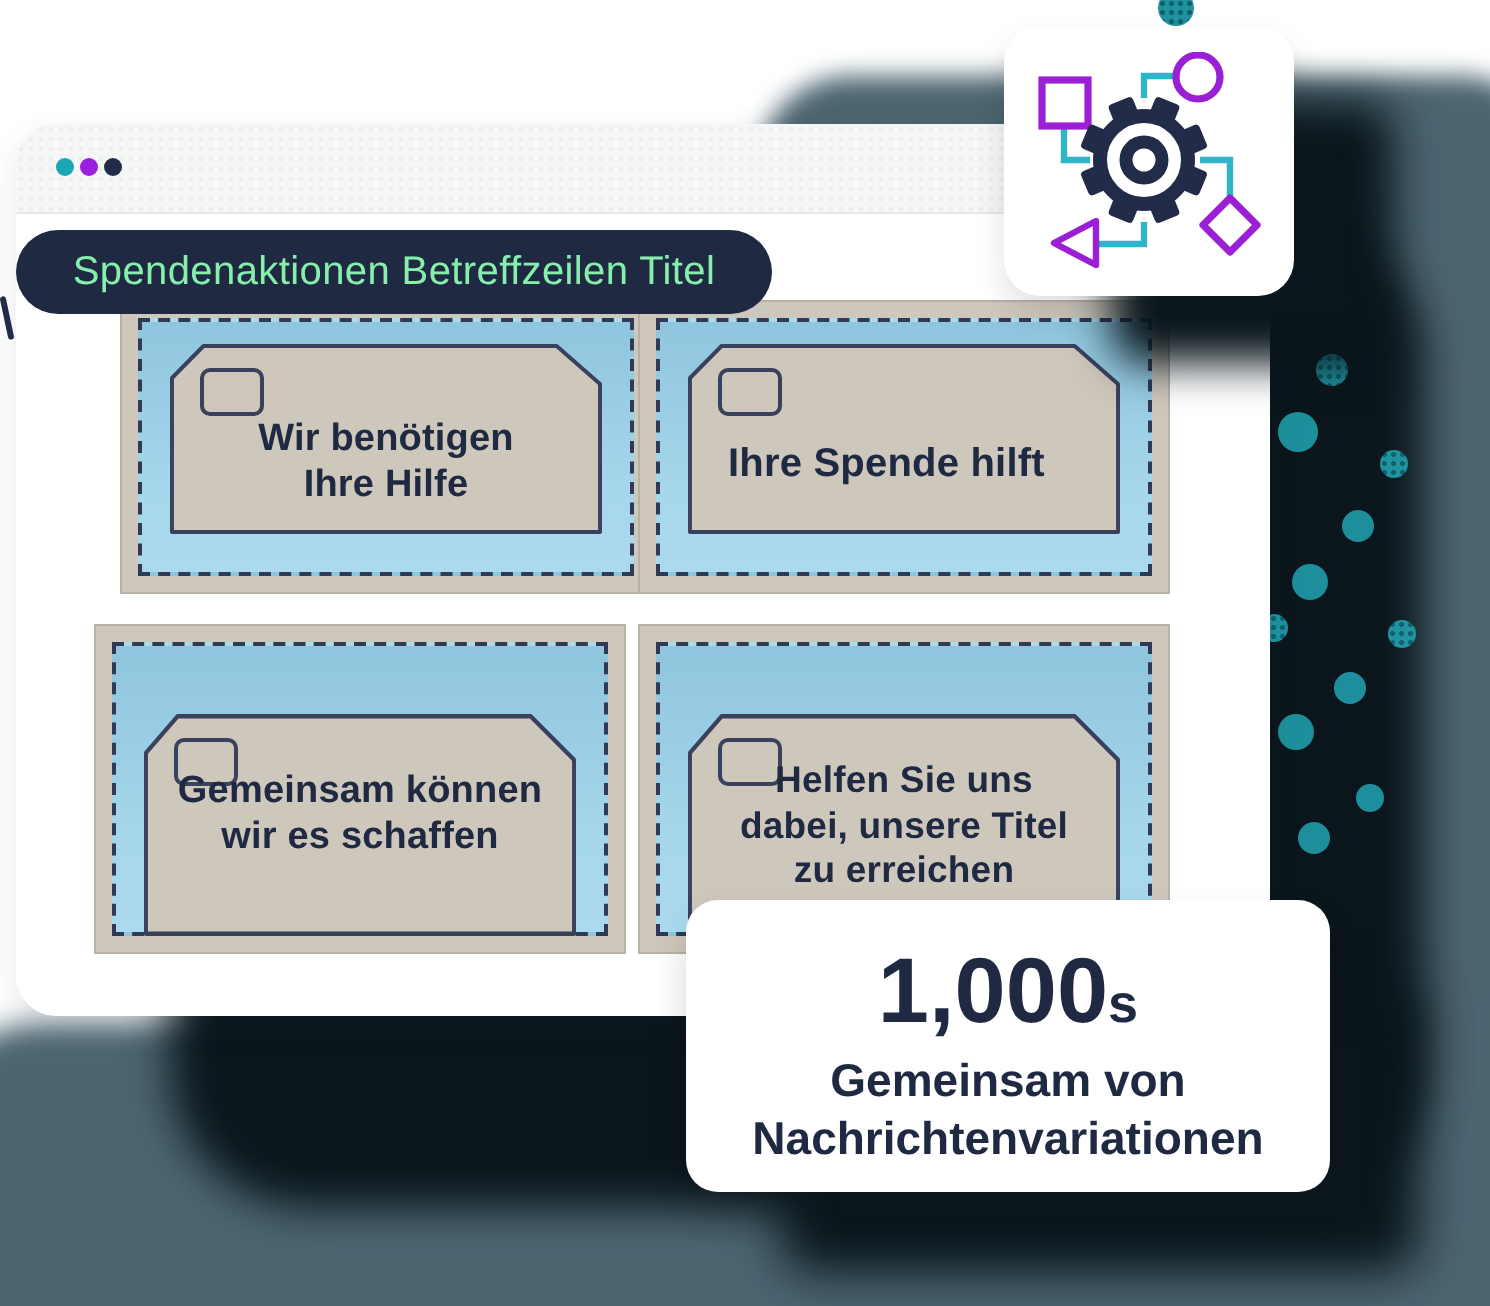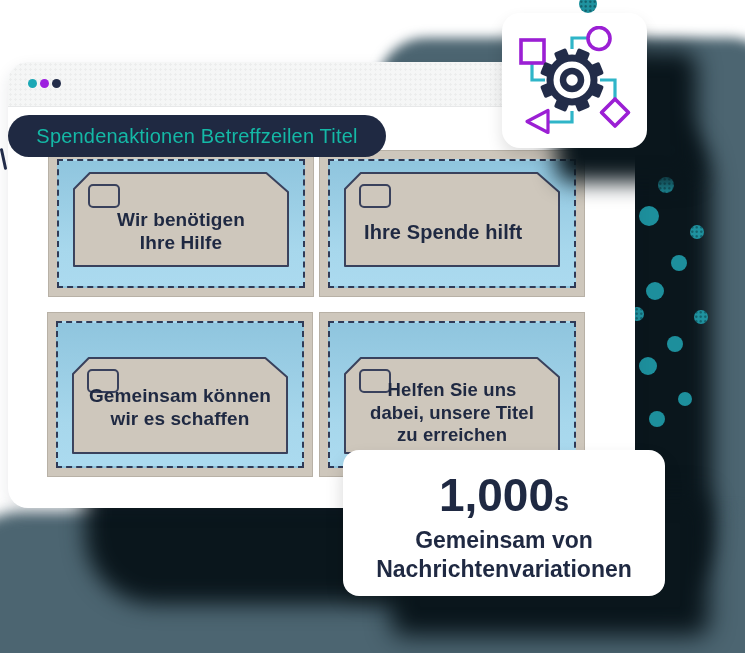--- a/index.html
+++ b/index.html
@@ -32,51 +32,51 @@
     border-radius:20px 20px 0 0;border-bottom:1px solid #e7e8e9;
     background-image:radial-gradient(rgba(0,0,0,0.035) 1px, transparent 1.1px);
     background-size:5px 5px;
   }
   .tl-dot{position:absolute;top:17px;width:9px;height:9px;border-radius:50%;}
   .tl-teal{left:20px;background:#1ba8b5;}
   .tl-purple{left:32px;background:#9c1fdf;}
   .tl-navy{left:44px;background:#222c49;}
   
   .card{position:absolute;background:#cec7bc;border:1px solid #b8b1a6;padding:8px;box-sizing:border-box;cursor:pointer;}
-  .card.c1{left:40px;top:88px;width:266px;height:147px;}
+  .card.c1{left:52px;top:88px;width:266px;height:147px;}
   .card.c2{left:311px;top:88px;width:266px;height:147px;}
   .card.c3{left:39px;top:250px;width:266px;height:165px;}
   .card.c4{left:311px;top:250px;width:266px;height:165px;}
   .panel{
     position:relative;width:100%;height:100%;box-sizing:border-box;
     border:2px dashed #2f3a57;
     background:linear-gradient(180deg,#8fc5de 0%,#a7d7ec 70%,#abdaef 100%);
   }
   .env{position:absolute;left:14px;right:14px;}
   .c1 .env,.c2 .env{top:11px;height:95px;}
-  .c3 .env,.c4 .env{top:34px;height:97px;}
+  .c3 .env,.c4 .env{top:34px;height:111px;}
   .env svg.envshape{position:absolute;left:0;top:0;width:100%;height:100%;}
   .stamp{
     position:absolute;left:15px;top:12px;width:28px;height:20px;
     border:2px solid #39415c;border-radius:5px;
   }
   .env-text{
     position:absolute;left:0;right:0;top:0;bottom:0;
     color:#1f2942;font-weight:700;white-space:pre-line;line-height:1.22;
     display:block;text-align:center;font-size:19px;letter-spacing:0.1px;
   }
   .c1 .env-text{padding-top:36px;}
   .c2 .env-text{text-align:left;padding:48px 0 0 20px;font-size:20px;}
   .c3 .env-text{padding-top:27px;}
   .c4 .env-text{padding-top:22px;font-size:18.5px;}
   
   .badge{
     position:absolute;left:8px;top:115px;width:378px;height:42px;background:#1f2942;
     border-radius:21px;display:flex;align-items:center;justify-content:center;
-    color:#14b8a6;font-size:20px;font-weight:500;letter-spacing:0.2px;
+    color:#86efac;font-size:20px;font-weight:500;letter-spacing:0.2px;
   }
   .accent-stroke{
     position:absolute;left:2px;top:148px;width:3px;height:22px;background:#222c49;
     border-radius:2px;transform:rotate(-12deg);
   }
   
   .auto-card{
     position:absolute;left:502px;top:13px;width:145px;height:135px;background:#ffffff;
     border-radius:18px;
     box-shadow:52px 36px 22px -2px #0a161c, 0 8px 16px rgba(0,0,0,0.12);

